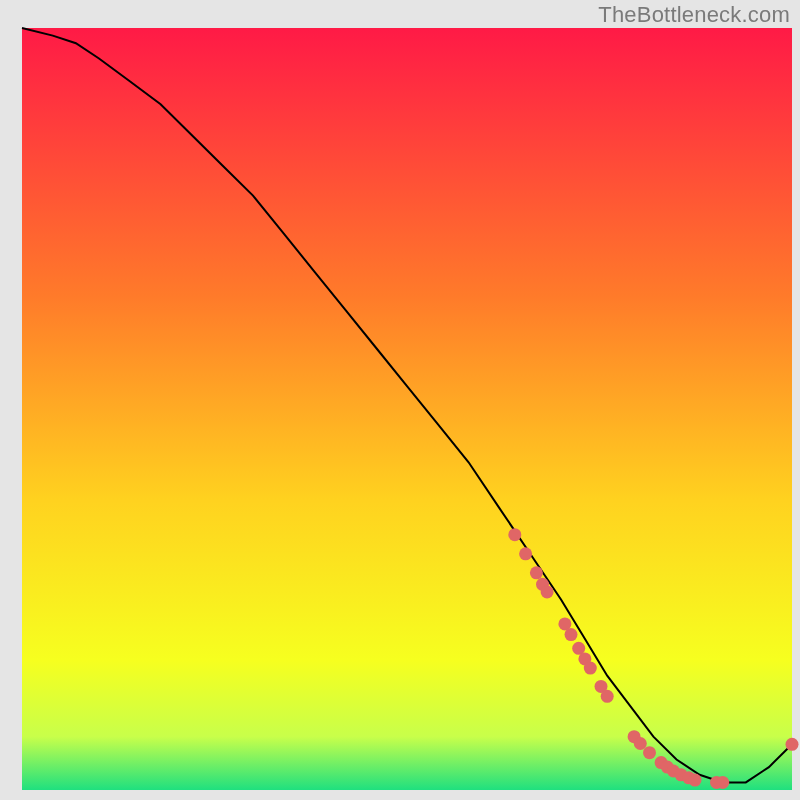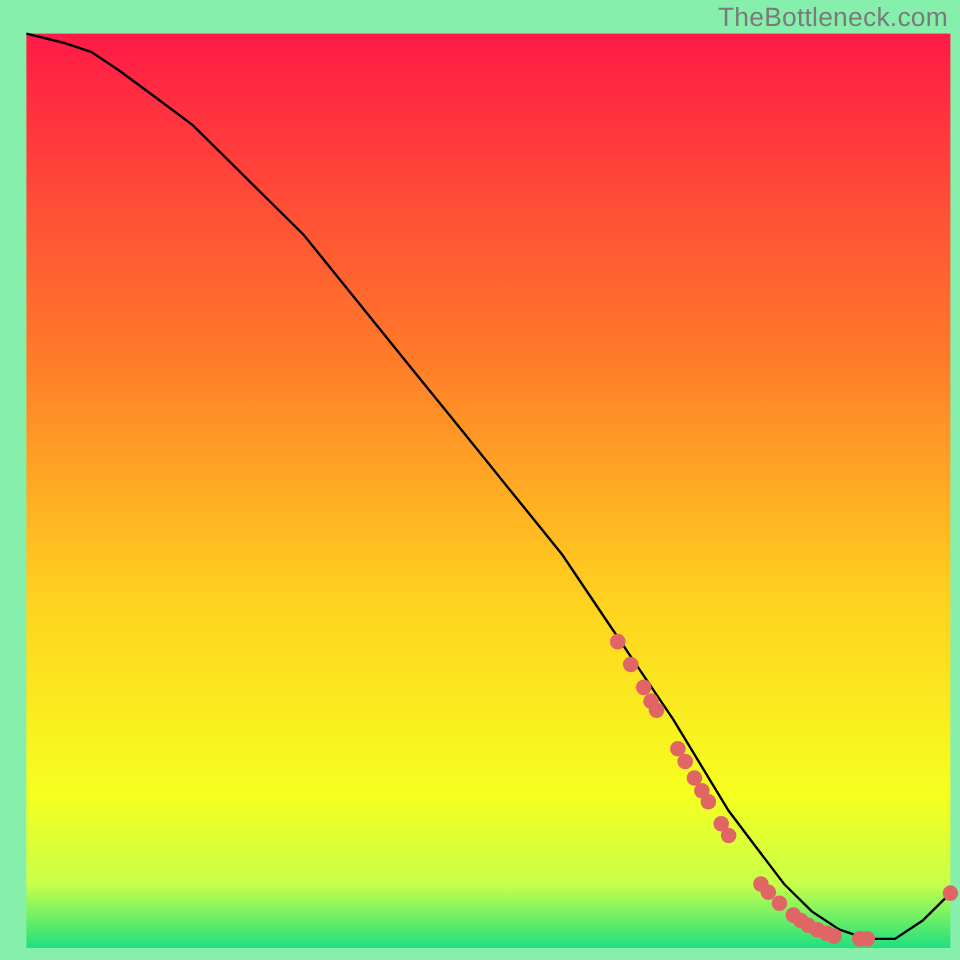--- a/index.html
+++ b/index.html
@@ -7,21 +7,21 @@
     padding: 0;
     width: 800px;
     height: 800px;
     background: #000;
     overflow: hidden;
   }
   .wrap {
     position: relative;
     width: 800px;
     height: 800px;
-    background: #86efac;
+    background: #e5e5e5;
   }
   svg {
     position: absolute;
     top: 0;
     left: 0;
   }
   .watermark {
     position: absolute;
     top: 2px;
     right: 10px;

